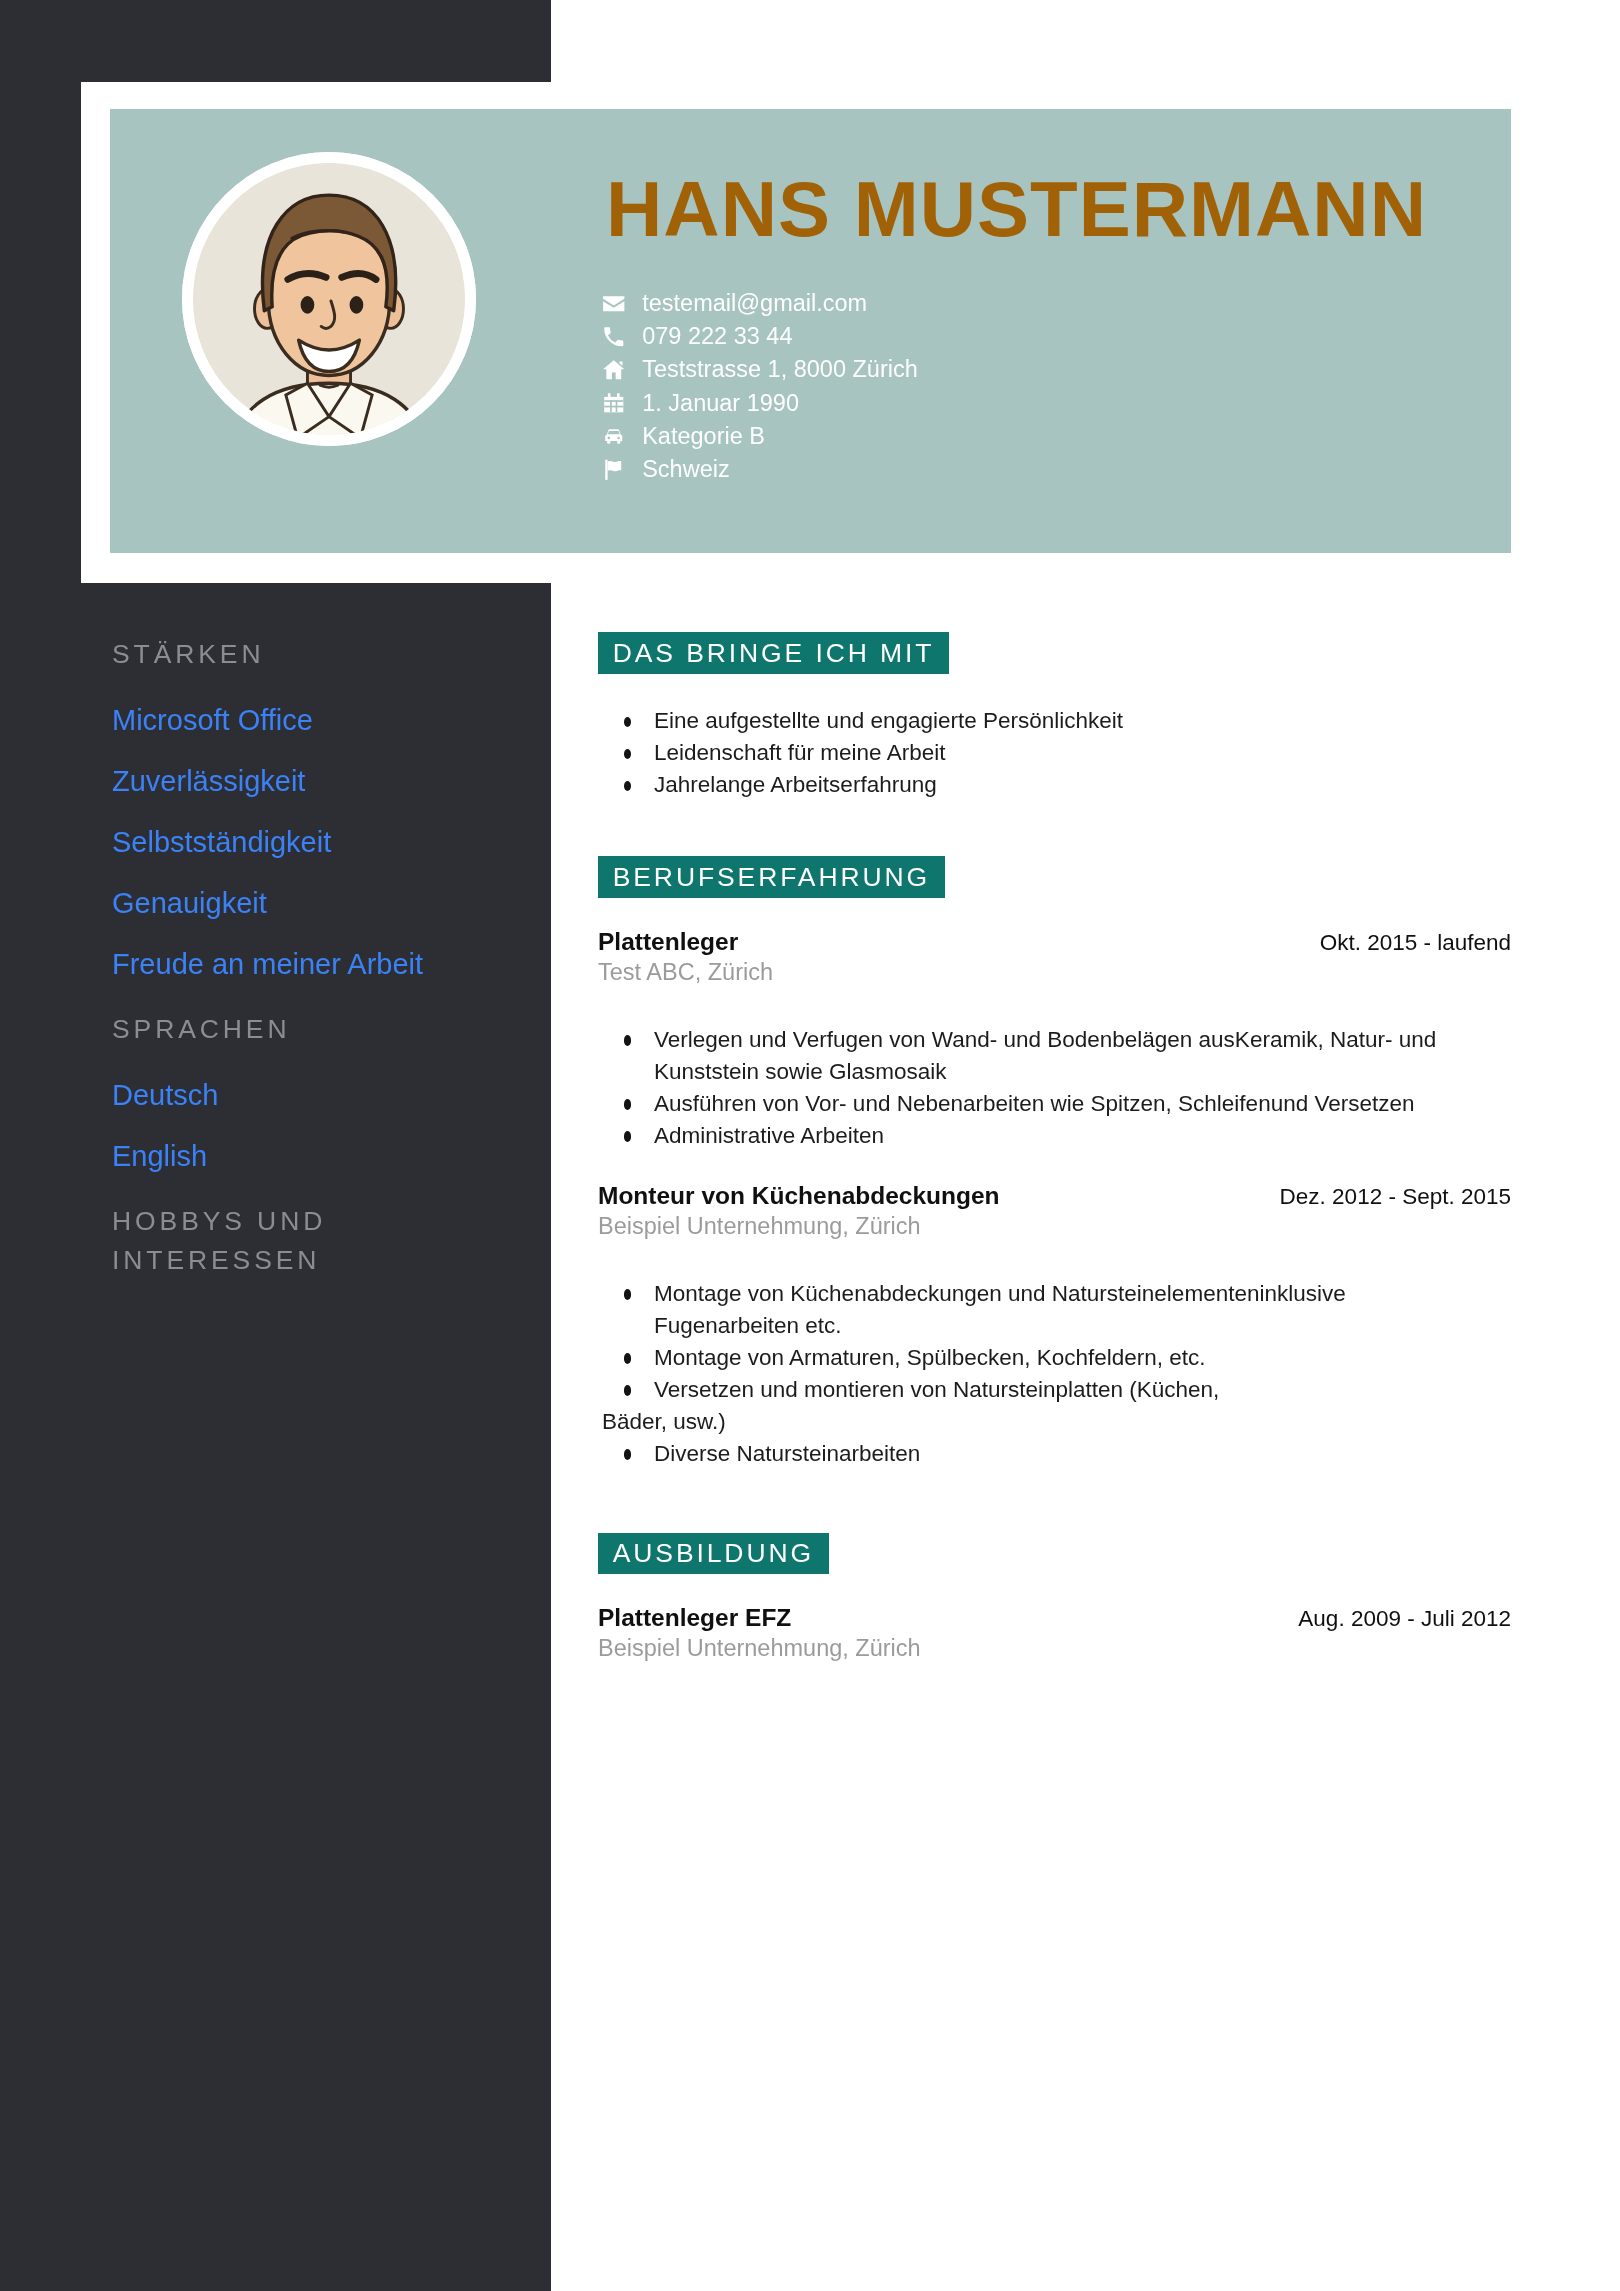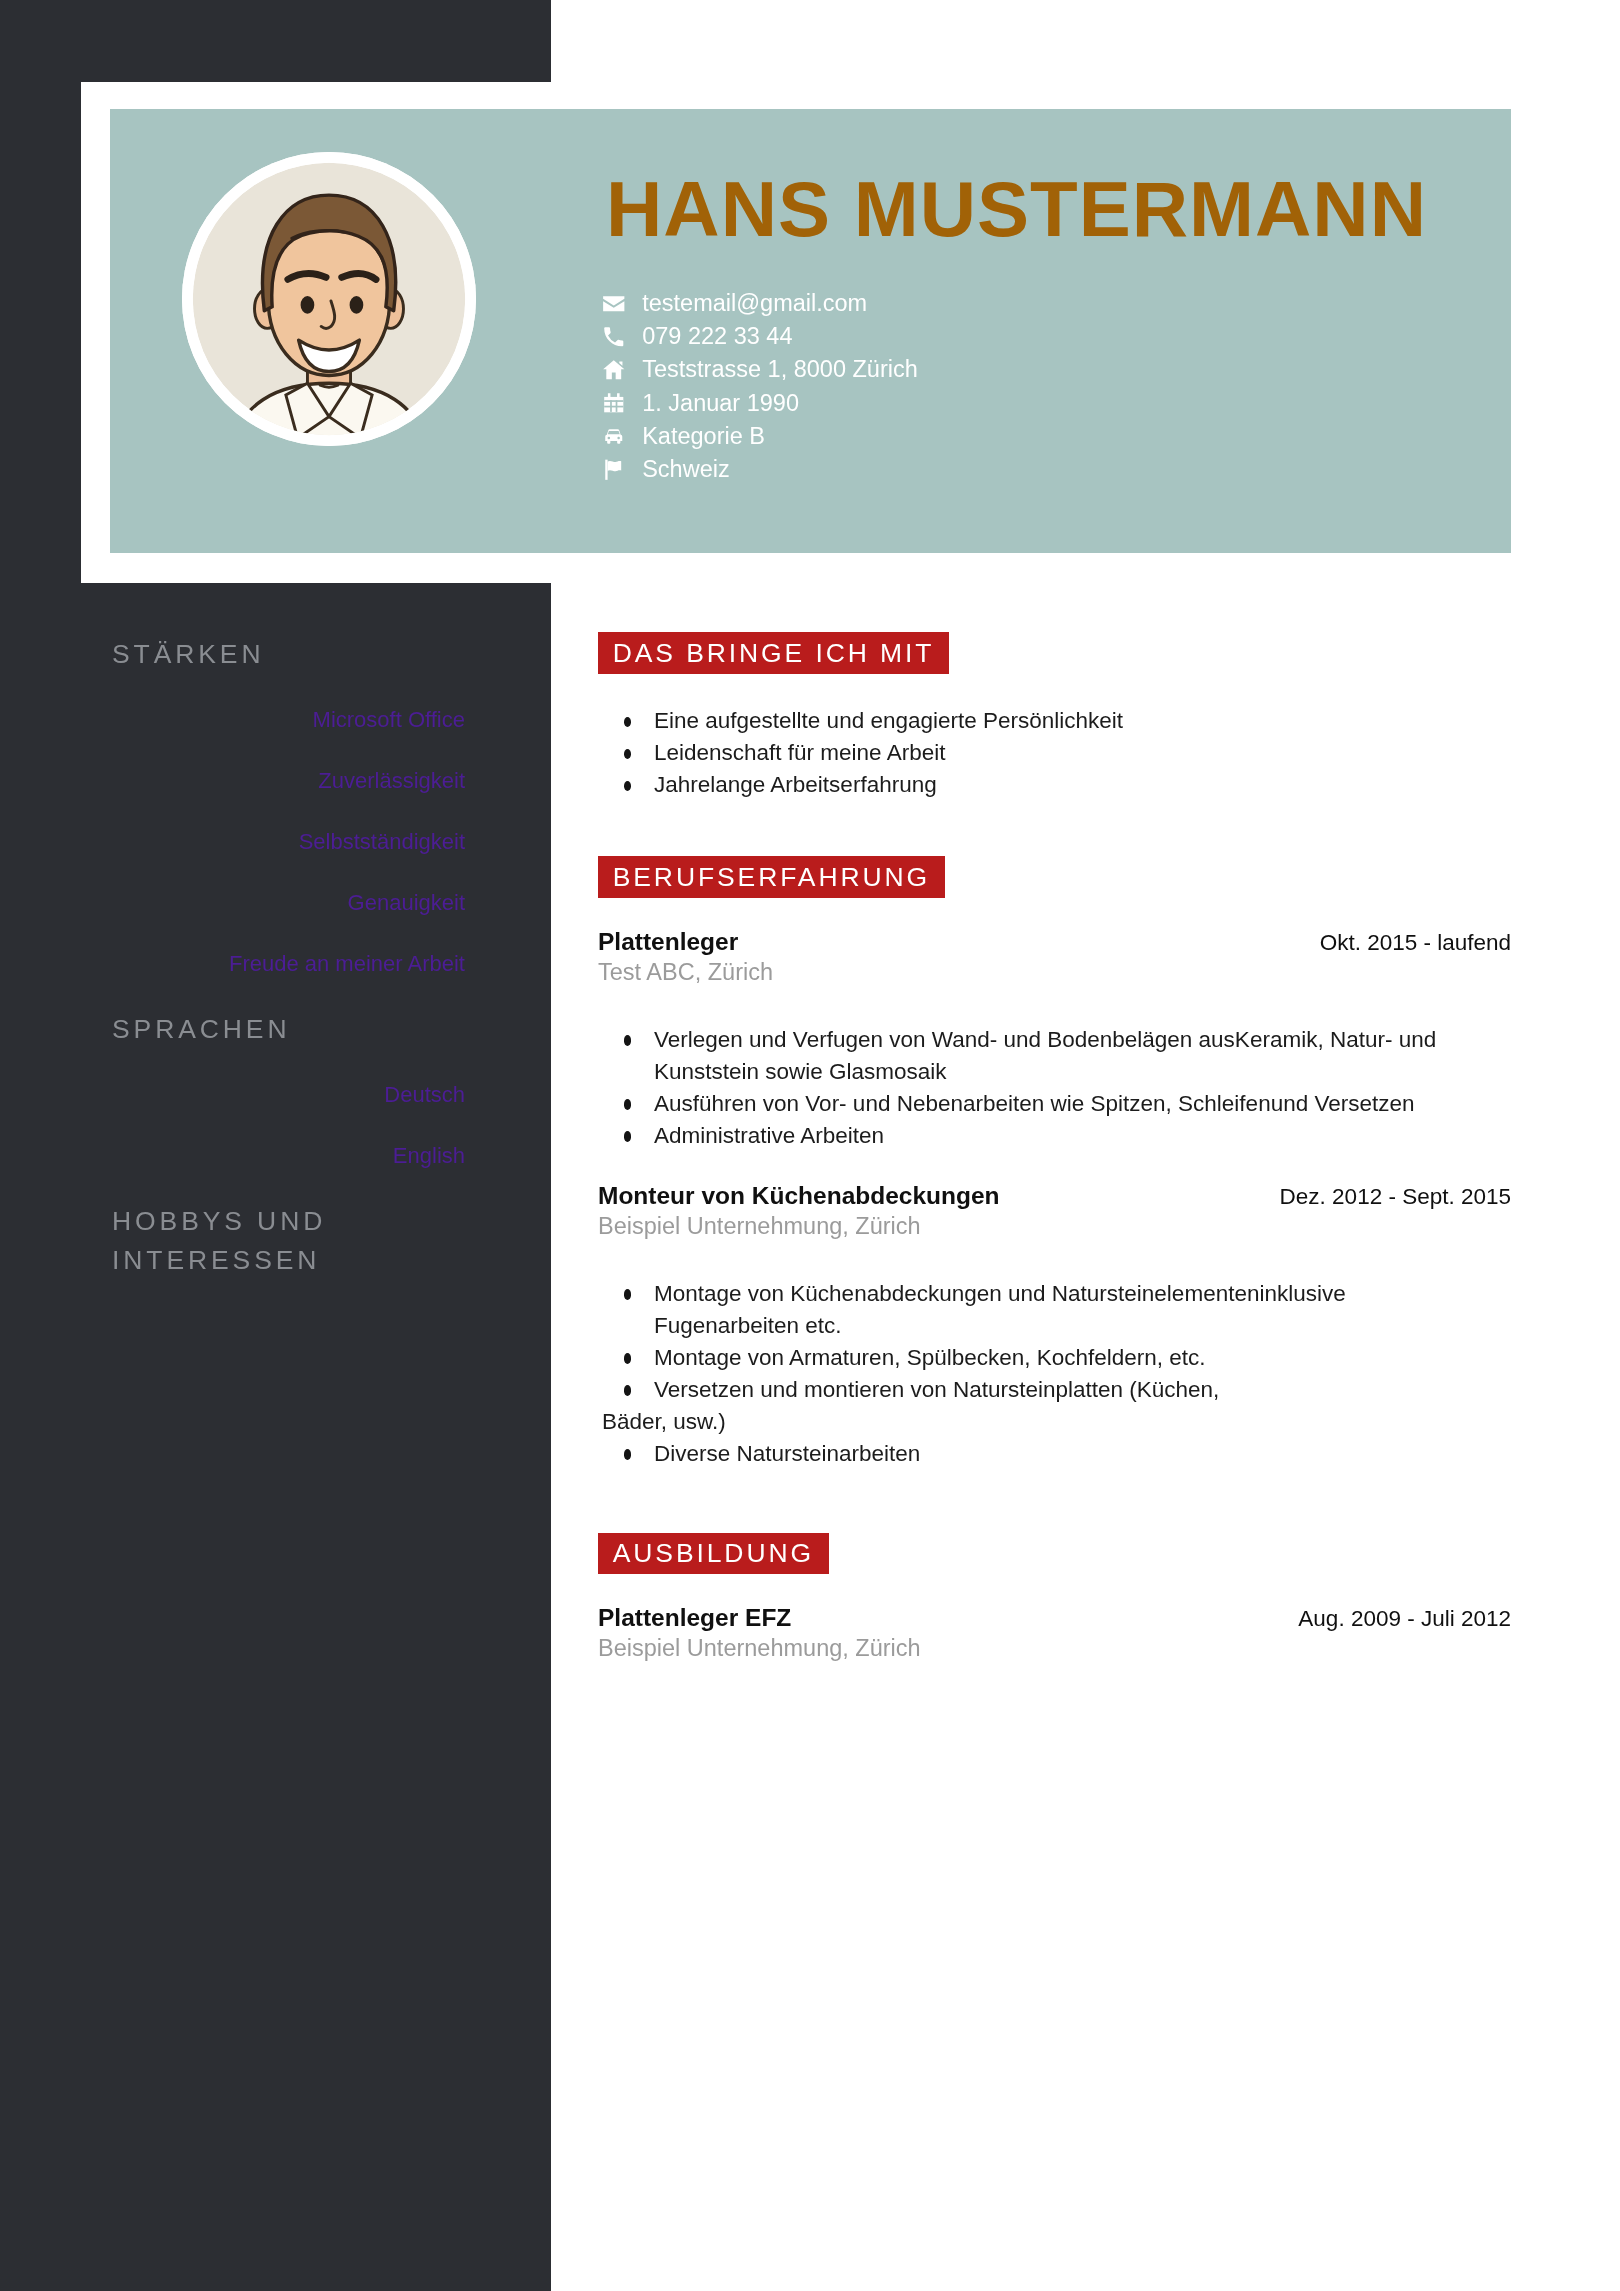--- a/index.html
+++ b/index.html
@@ -26,28 +26,28 @@
   .cicon{width:26.5px;height:26.5px;margin-right:15.7px;flex:0 0 auto;display:flex;align-items:center;justify-content:center;}
   .cicon svg{width:25.5px;height:25.5px;fill:#ffffff;}
   
   .side{position:absolute;left:112px;top:635px;width:353px;}
   .side-title{
     margin:0 0 31px 0;font-size:26.5px;font-weight:normal;letter-spacing:3.9px;
     color:#8a8d92;line-height:39px;
   }
   .side-title.mt{margin-top:25.5px;}
   .side-title.mt2{margin-top:9.8px;}
-  .side-list{list-style:none;margin:0;padding:0;color:#4c1d95;font-size:22px;line-height:30px;text-align:right;}
+  .side-list{list-style:none;margin:0;padding:0;color:#3b82f6;font-size:29px;line-height:30px;}
   .side-list li{margin-bottom:31px;}
   .hobby-list li{position:relative;padding-left:30px;}
   .hobby-square{position:absolute;left:0;top:4.9px;width:19.6px;height:19.6px;background:#a7c4c1;display:block;}
   
   .main{position:absolute;left:598px;top:632px;width:913px;color:#1c1c1c;}
   .badge{
-    display:inline-block;background:#b91c1c;color:#ffffff;
+    display:inline-block;background:#0f766e;color:#ffffff;
     font-size:26.5px;letter-spacing:2.9px;line-height:32px;padding:4.9px 14.7px;
   }
   .badge.b2{margin-top:55px;}
   .badge.b3{margin-top:63px;}
   .bullets{list-style:none;margin:31px 0 0 0;padding:0;max-width:863px;font-size:22.5px;line-height:32px;}
   .bullets li{position:relative;padding-left:56px;}
   .bullets li.bullet::before{
     content:"";position:absolute;left:25.5px;top:11.8px;width:7.8px;height:10.8px;border-radius:50%;background:#141414;
   }
   .bullets li.plain{padding-left:3.9px;}

